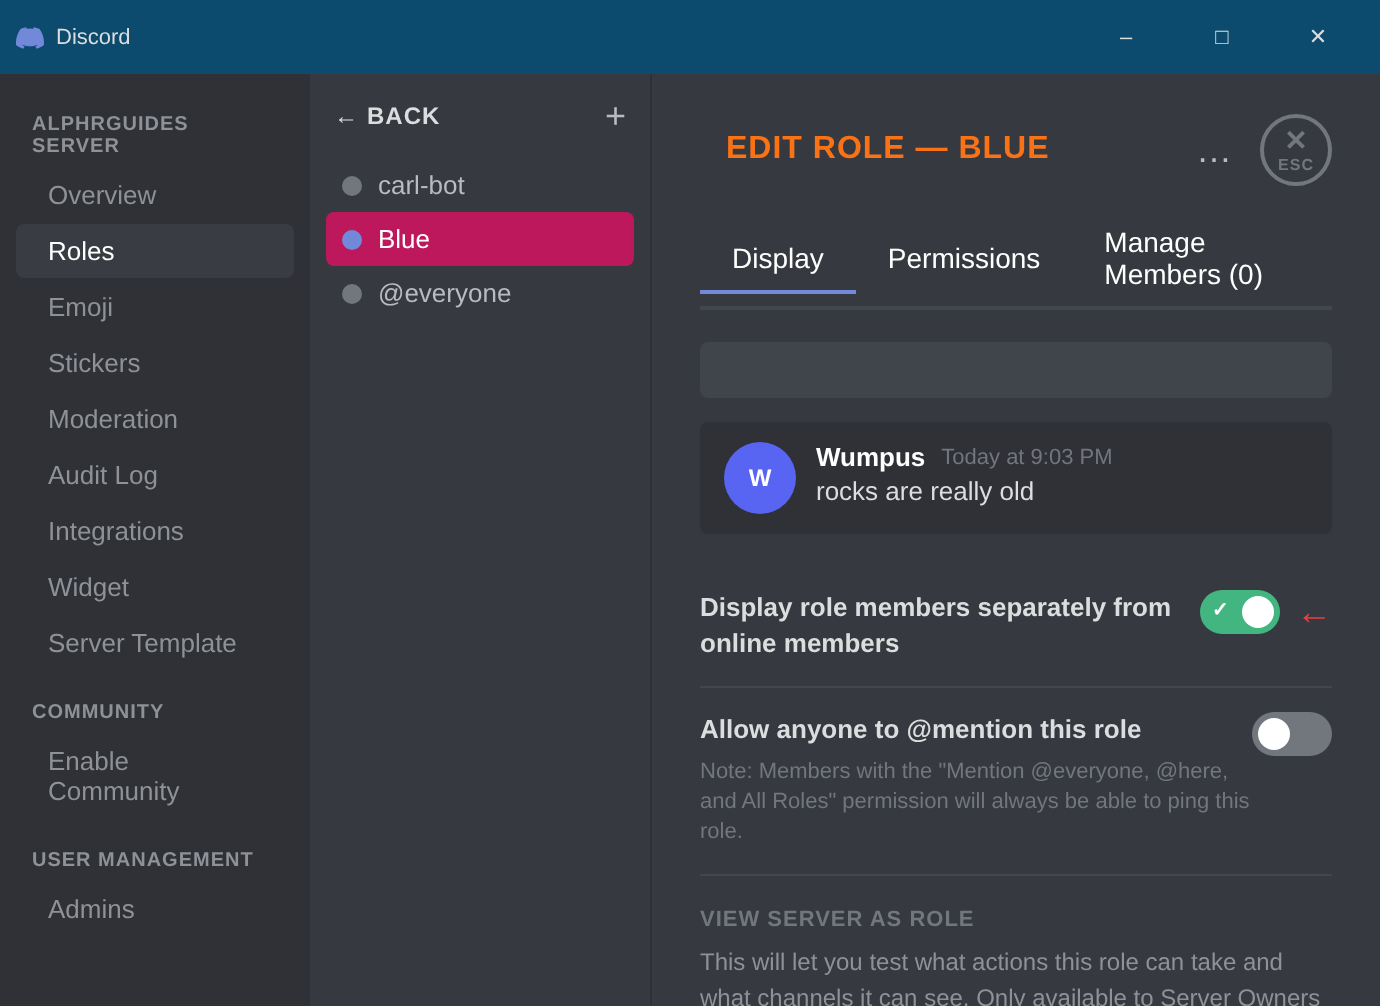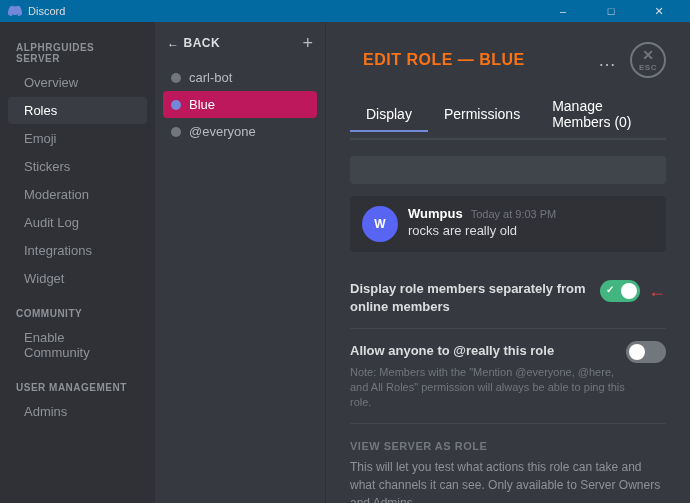--- a/index.html
+++ b/index.html
@@ -9,22 +9,22 @@
       color: #dcddde;
       width: 690px;
       height: 503px;
       overflow: hidden;
       display: flex;
       flex-direction: column;
     }
 
     
     .title-bar {
-      background: #0369a1;
-      height: 22px;
+      background: #0c4a6e;
+      height: 37px;
       display: flex;
       align-items: center;
       padding: 0 8px;
       justify-content: space-between;
       flex-shrink: 0;
     }
     .title-bar-left {
       display: flex;
       align-items: center;
       gap: 6px;
@@ -412,20 +412,23 @@
     </div>
     <div class="sidebar-item">
       <span>Audit Log</span>
     </div>
     <div class="sidebar-item">
       <span>Integrations</span>
     </div>
     <div class="sidebar-item">
       <span>Widget</span>
     </div>
+    <div class="sidebar-item">
+      <span>Server Template</span>
+    </div>
 
     <div class="sidebar-section-label" style="margin-top:8px;">COMMUNITY</div>
     <div class="sidebar-item">
       <span>Enable Community</span>
     </div>
 
 
     <div class="sidebar-section-label" style="margin-top:8px;">USER MANAGEMENT</div>
     <div class="sidebar-item">
       <span>Admins</span>
@@ -499,21 +502,21 @@
         <div class="toggle on">
           <div class="toggle-knob"></div>
           <span class="toggle-check">✓</span>
         </div>
         <span class="red-arrow">←</span>
       </div>
     </div>
 
     <div class="setting-row">
       <div>
-        <span class="setting-label">Allow anyone to @really this role</span>
+        <span class="setting-label">Allow anyone to @mention this role</span>
         <p class="setting-note">Note: Members with the "Mention @everyone, @here, and All Roles" permission will always be able to ping this role.</p>
       </div>
       <div class="setting-controls">
         <div class="toggle off">
           <div class="toggle-knob"></div>
         </div>
       </div>
     </div>
 
     <div class="view-server-section">

